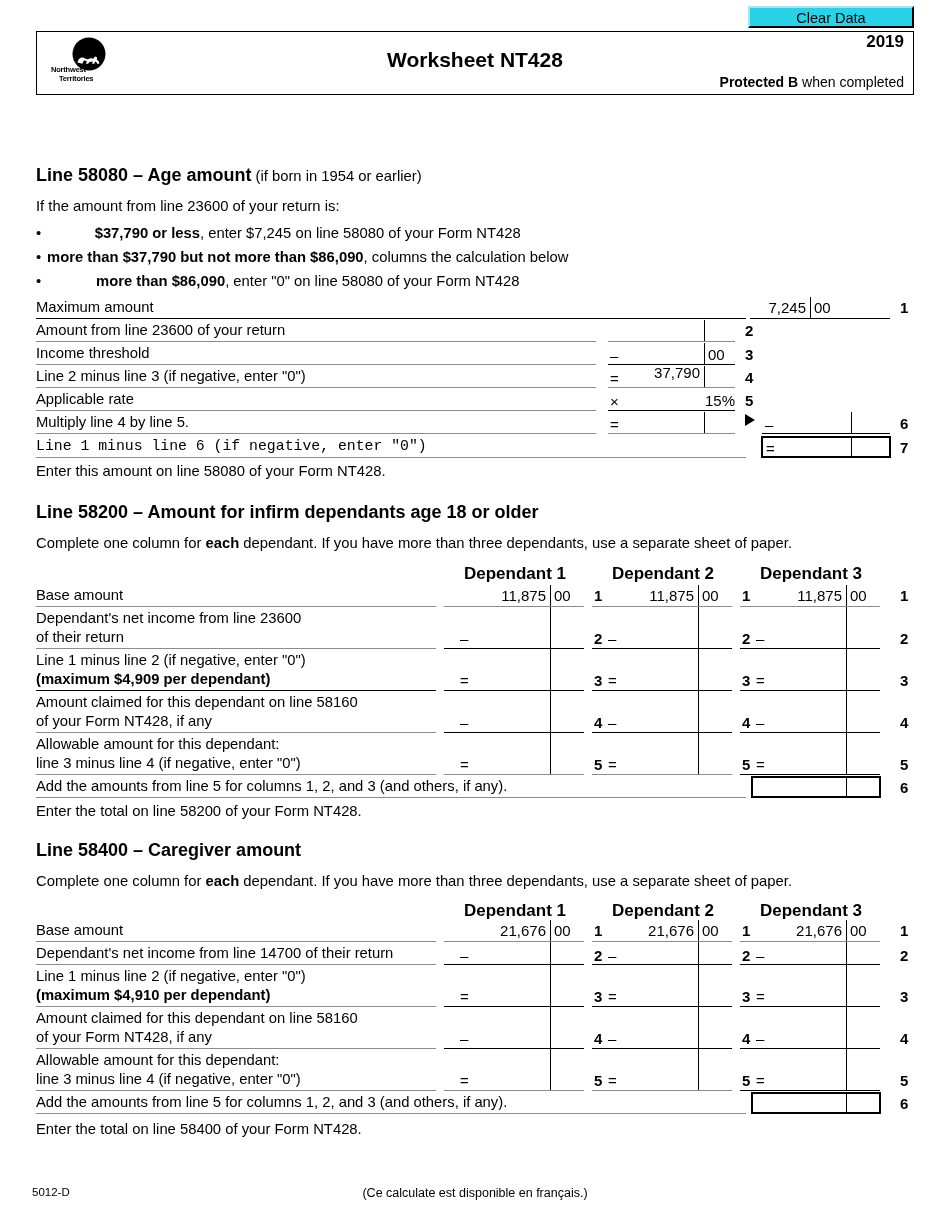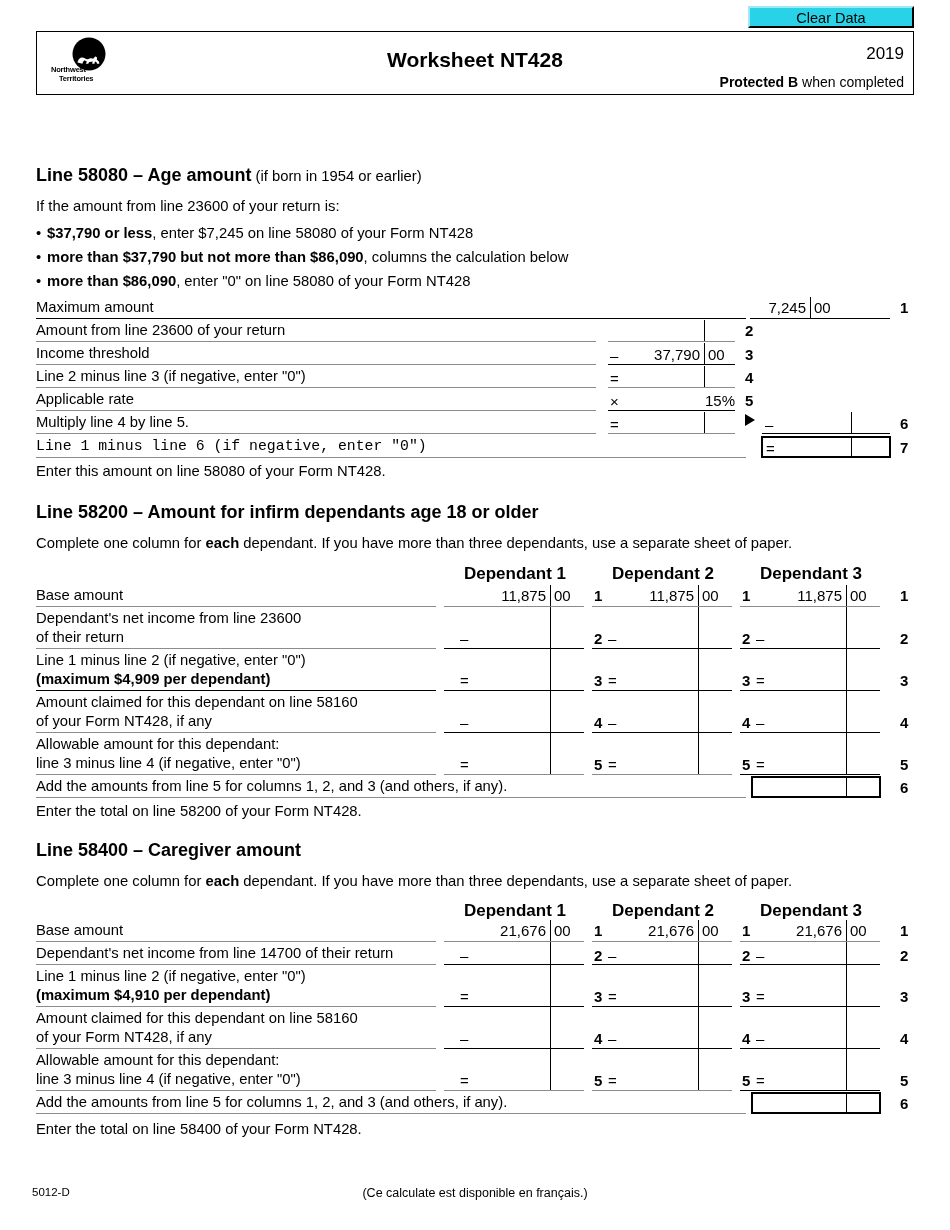--- a/index.html
+++ b/index.html
@@ -91,23 +91,23 @@
     left: 0;
     right: 0;
     top: 16px;
     text-align: center;
     font-size: 21px;
     font-weight: bold;
   }
   .header-year {
     position: absolute;
     right: 9px;
-    top: 12px;
+    top: 0;
     font-size: 17px;
-    font-weight: normal;
+    font-weight: bold;
   }
   .header-prot {
     position: absolute;
     right: 9px;
     bottom: 4px;
     font-size: 14px;
   }
   .header-prot b { font-weight: bold; }
 
   
@@ -135,21 +135,21 @@
     font-size: 14.8px;
   }
   .para b { font-weight: bold; }
 
   .bullets {
     position: absolute;
     left: 36px;
     font-size: 14.8px;
     line-height: 24px;
   }
-  .bullets div { padding-left: 11px; position: relative; }
+  .bullets div { padding-left: 11px; position: relative; text-align: center; }
   .bullets div:before {
     content: "\2022";
     position: absolute;
     left: 0;
   }
   .bullets b { font-weight: bold; }
   .lbl {
     position: absolute;
     font-size: 14.8px;
     line-height: 19px;
@@ -278,21 +278,21 @@
 
     <div class="lbl" style="left:36px; top:321px;">Amount from line 23600 of your return</div>
     <div class="ul-grey" style="left:36px; top:341px; width:560px;"></div>
     <div class="cents-div" style="left:704px; top:320px; height:21px;"></div>
     <div class="ul-grey" style="left:608px; top:341px; width:127px;"></div>
     <div class="lineno" style="left:745px; top:323px;">2</div>
 
     <div class="lbl" style="left:36px; top:344px;">Income threshold</div>
     <div class="ul-grey" style="left:36px; top:364px; width:560px;"></div>
     <div class="op" style="left:610px; top:348px;">–</div>
-    <div class="amt" style="left:600px; top:347px; width:100px;">37,790</div>
+    <div class="amt" style="left:600px; top:365px; width:100px;">37,790</div>
     <div class="cents-div" style="left:704px; top:343px; height:21px;"></div>
     <div class="cents" style="left:708px; top:347px;">00</div>
     <div class="ul-black" style="left:608px; top:364px; width:127px;"></div>
     <div class="lineno" style="left:745px; top:347px;">3</div>
 
     <div class="lbl" style="left:36px; top:367px;">Line 2 minus line 3 (if negative, enter "0")</div>
     <div class="ul-grey" style="left:36px; top:387px; width:560px;"></div>
     <div class="op" style="left:610px; top:371px;">=</div>
     <div class="cents-div" style="left:704px; top:366px; height:21px;"></div>
     <div class="ul-grey" style="left:608px; top:387px; width:127px;"></div>

